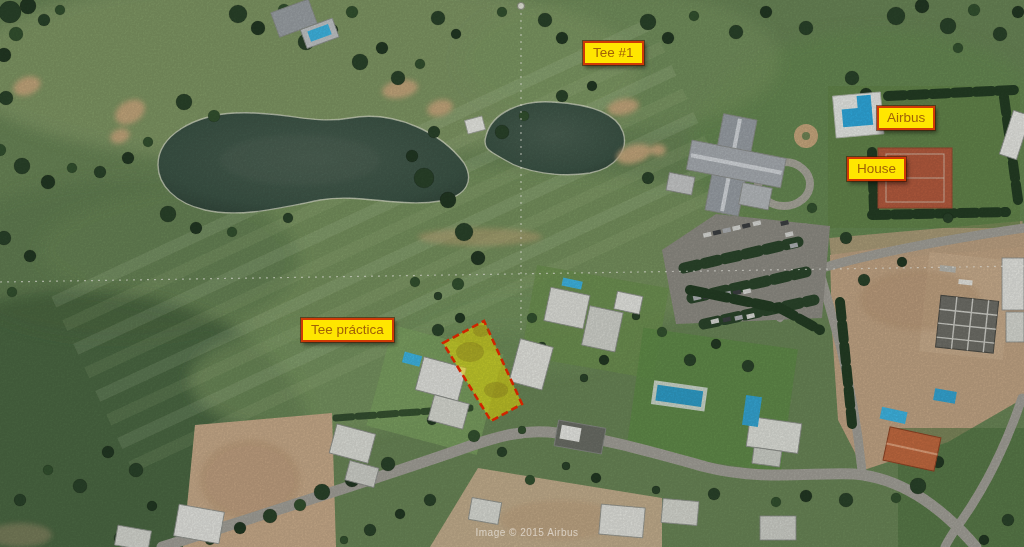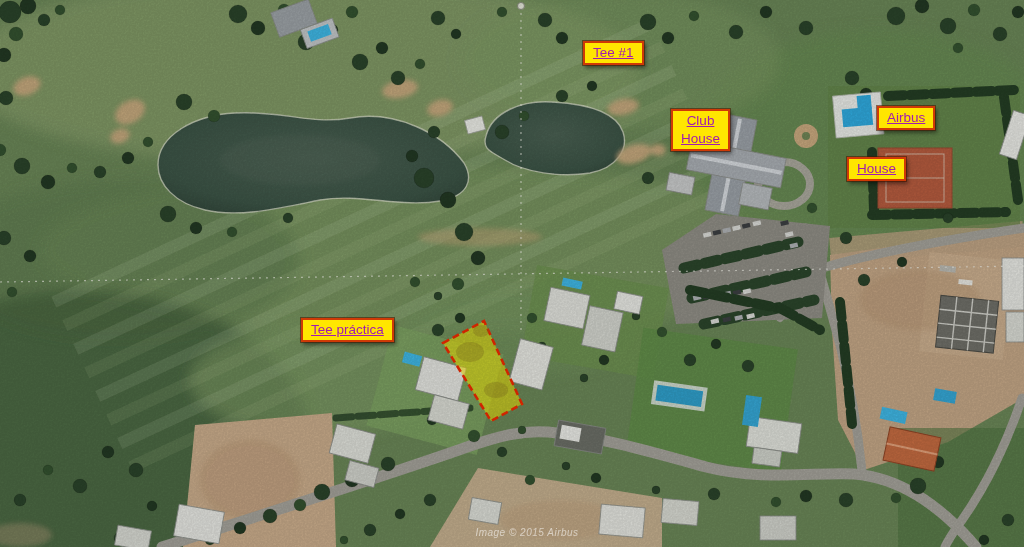--- a/index.html
+++ b/index.html
@@ -3,30 +3,30 @@
 <meta charset="utf-8">
 <style>
   html,body{margin:0;padding:0;background:#222;}
   .stage{position:relative;width:1024px;height:547px;overflow:hidden;
          font-family:"Liberation Sans",sans-serif;}
   .stage svg{position:absolute;left:0;top:0;}
   .label{position:absolute;
          background:#ffe600;
          border:2px solid #cf3a06;
          box-shadow:0 0 0 1px rgba(70,20,0,.55), 2px 3px 4px rgba(0,0,0,.45);
-         color:#a21caf;
+         color:#a16207;
          font-size:13.5px;
          line-height:1.35;
          padding:1px 8px;
          text-align:center;
          white-space:pre-line;
-         user-select:none;text-decoration:underline;}
+         user-select:none;}
   .watermark{position:absolute;left:462px;top:527px;width:130px;
              font-size:10px;color:rgba(255,255,255,.55);
-             text-align:center;letter-spacing:.5px;font-style:italic;}
+             text-align:center;letter-spacing:.5px;}
   .t1{fill:#2a432a;stroke:rgba(0,0,0,.25);stroke-width:.6;}
   .t2{fill:#33512f;stroke:rgba(0,0,0,.2);stroke-width:.6;}
   .t3{fill:#223823;stroke:rgba(0,0,0,.25);stroke-width:.6;}
   .roof{stroke:#8a8d89;stroke-width:.8;}
   .car1{fill:#d9dad6;} .car2{fill:#3c3f42;} .car3{fill:#aeb1b4;}
 </style>
 </head>
 <body>
 
 <div class="stage">
@@ -400,21 +400,19 @@
       <ellipse cx="470" cy="352" rx="14" ry="10"></ellipse>
       <ellipse cx="496" cy="390" rx="12" ry="8"></ellipse>
       <ellipse cx="481" cy="331" rx="8" ry="6"></ellipse>
     </g>
   </g>
 
   <rect width="1024" height="547" filter="url(#noise)" opacity=".14" fill="#888"></rect>
 </svg>
 
 <div class="label" style="left:583px;top:41px;">Tee #1</div>
-<div class="label" style="left:671px;top:109px;">Club
-House</div>
 <div class="label" style="left:877px;top:106px;">Airbus</div>
 <div class="label" style="left:847px;top:157px;">House</div>
 <div class="label" style="left:295px;top:318px;margin-left:6px;">Tee práctica</div>
 
 <div class="watermark">Image © 2015 Airbus</div>
 
 </div>
 
 </body></html>

